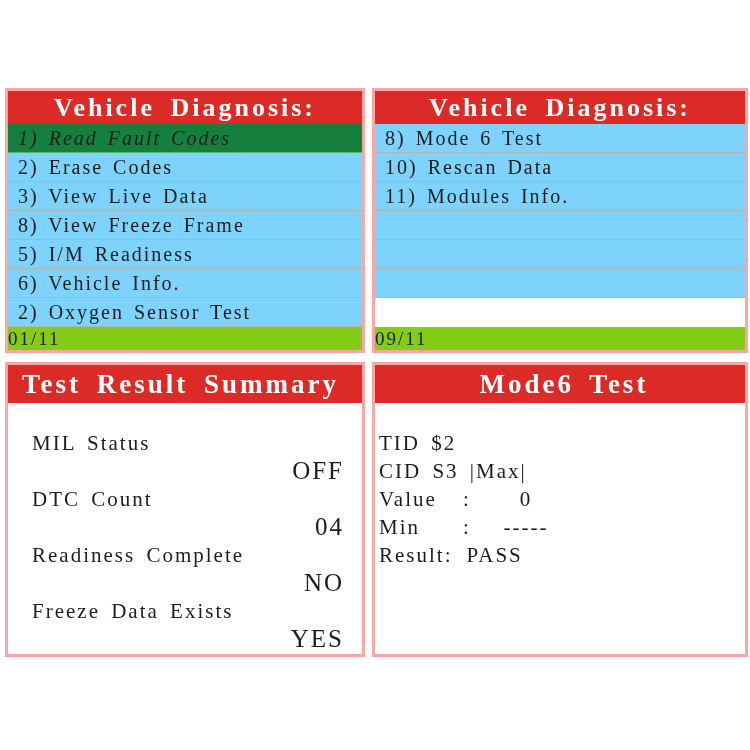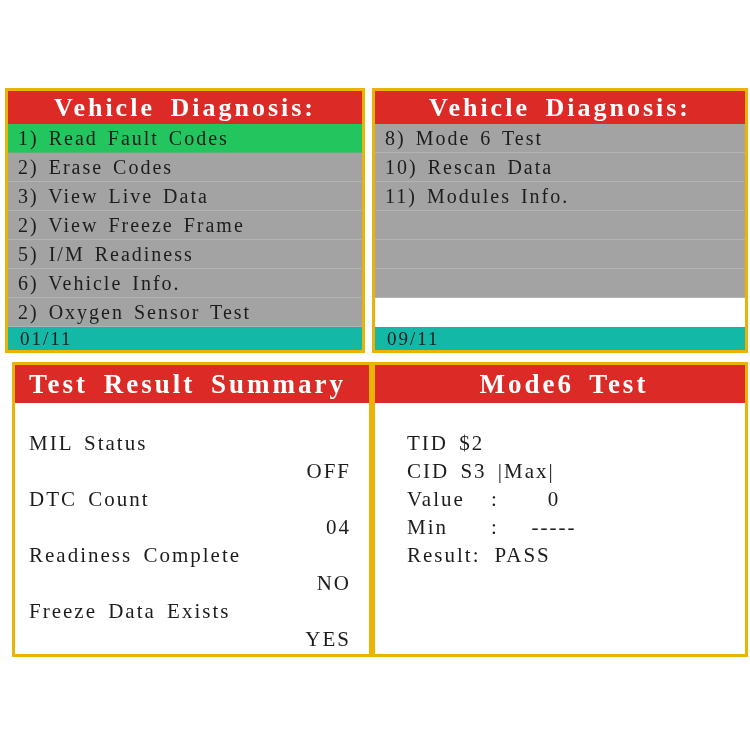--- a/index.html
+++ b/index.html
@@ -8,28 +8,28 @@
     background:#ffffff;
     font-family:"Liberation Serif","DejaVu Serif",serif;
     color:#1d1d1d;
     position:relative;
     overflow:hidden;
   }
   .stage{position:absolute;top:0;left:0;width:750px;height:750px;}
 
   .panel{
     position:absolute;
-    border:3px solid #eab308;
+    border:3px solid #fca5a5;
     background:#ffffff;
     box-sizing:border-box;
     overflow:hidden;
   }
   #panel-top-left{left:5px;top:88px;width:360px;height:265px;}
   #panel-top-right{left:372px;top:88px;width:376px;height:265px;}
-  #panel-bottom-left{left:12px;top:362px;width:360px;height:295px;}
+  #panel-bottom-left{left:5px;top:362px;width:360px;height:295px;}
   #panel-bottom-right{left:372px;top:362px;width:376px;height:295px;}
 
   .menu-panel{display:flex;flex-direction:column;}
   .red-header{
     background:#dc2b26;
     color:#ffffff;
     text-align:center;
     font-size:26px;
     font-weight:700;
     letter-spacing:3px;
@@ -38,77 +38,77 @@
     line-height:33px;
     flex:0 0 33px;
     white-space:nowrap;
   }
   .menu-rows{flex:1 1 auto;display:flex;flex-direction:column;}
   .menu-row{
     flex:0 0 29px;
     height:29px;
     line-height:28px;
     box-sizing:border-box;
-    background:#a3a3a3;
+    background:#7dd3fc;
     border-bottom:1px solid #aeb6af;
     padding-left:10px;
     font-size:20px;
     letter-spacing:2px;
     word-spacing:3px;
     white-space:nowrap;
     overflow:hidden;
   }
   .menu-row.highlighted{
-    background:#22c55e;
+    background:#15803d;
     border-bottom:1px solid #57b46d;
+    font-style:italic;
   }
   .page-bar{
     flex:0 0 23px;
     height:23px;
     line-height:23px;
-    background:#14b8a6;
-    padding-left:12px;
+    background:#84cc16;
     font-size:19px;
     letter-spacing:2px;
   }
 
   .summary-header{
     background:#dc2b26;
     color:#ffffff;
     font-size:27px;
     font-weight:700;
     letter-spacing:3px;
     word-spacing:6px;
     height:38px;
     line-height:38px;
     padding-left:14px;
     white-space:nowrap;
   }
   .summary-header.centered{text-align:center;padding-left:8px;}
 
-  .summary-body{padding:26px 0 0 1px;}
+  .summary-body{padding:26px 0 0 11px;}
   .tr-label{
     font-size:21px;
     letter-spacing:2px;
     word-spacing:4px;
     line-height:28px;
     padding-left:13px;
     white-space:nowrap;
   }
   .tr-value{
-    font-size:21px;
+    font-size:25px;
     letter-spacing:2px;
     line-height:28px;
     text-align:right;
     padding-right:18px;
     white-space:nowrap;
     font-family:Liberation Serif, serif;
   }
 
-  .mode6-body{padding:26px 0 0 32px;}
+  .mode6-body{padding:26px 0 0 4px;}
   .m6-line{
     font-size:21px;
     letter-spacing:2px;
     word-spacing:4px;
     line-height:28px;
     white-space:pre;
   }
   .kv-name{display:inline-block;width:84px;}
   .kv-colon{display:inline-block;width:20px;}
   .kv-val{display:inline-block;width:86px;text-align:center;}
@@ -118,21 +118,21 @@
 <body>
 
 <div class="stage">
 
   <div class="panel menu-panel" id="panel-top-left">
     <div class="red-header">Vehicle Diagnosis:</div>
     <div class="menu-rows">
       <div class="menu-row highlighted">1) Read Fault Codes</div>
       <div class="menu-row">2) Erase Codes</div>
       <div class="menu-row">3) View Live Data</div>
-      <div class="menu-row">2) View Freeze Frame</div>
+      <div class="menu-row">8) View Freeze Frame</div>
       <div class="menu-row">5) I/M Readiness</div>
       <div class="menu-row">6) Vehicle Info.</div>
       <div class="menu-row">2) Oxygen Sensor Test</div>
     </div>
     <div class="page-bar">01/11</div>
   </div>
 
   <div class="panel menu-panel" id="panel-top-right">
     <div class="red-header">Vehicle Diagnosis:</div>
     <div class="menu-rows">

